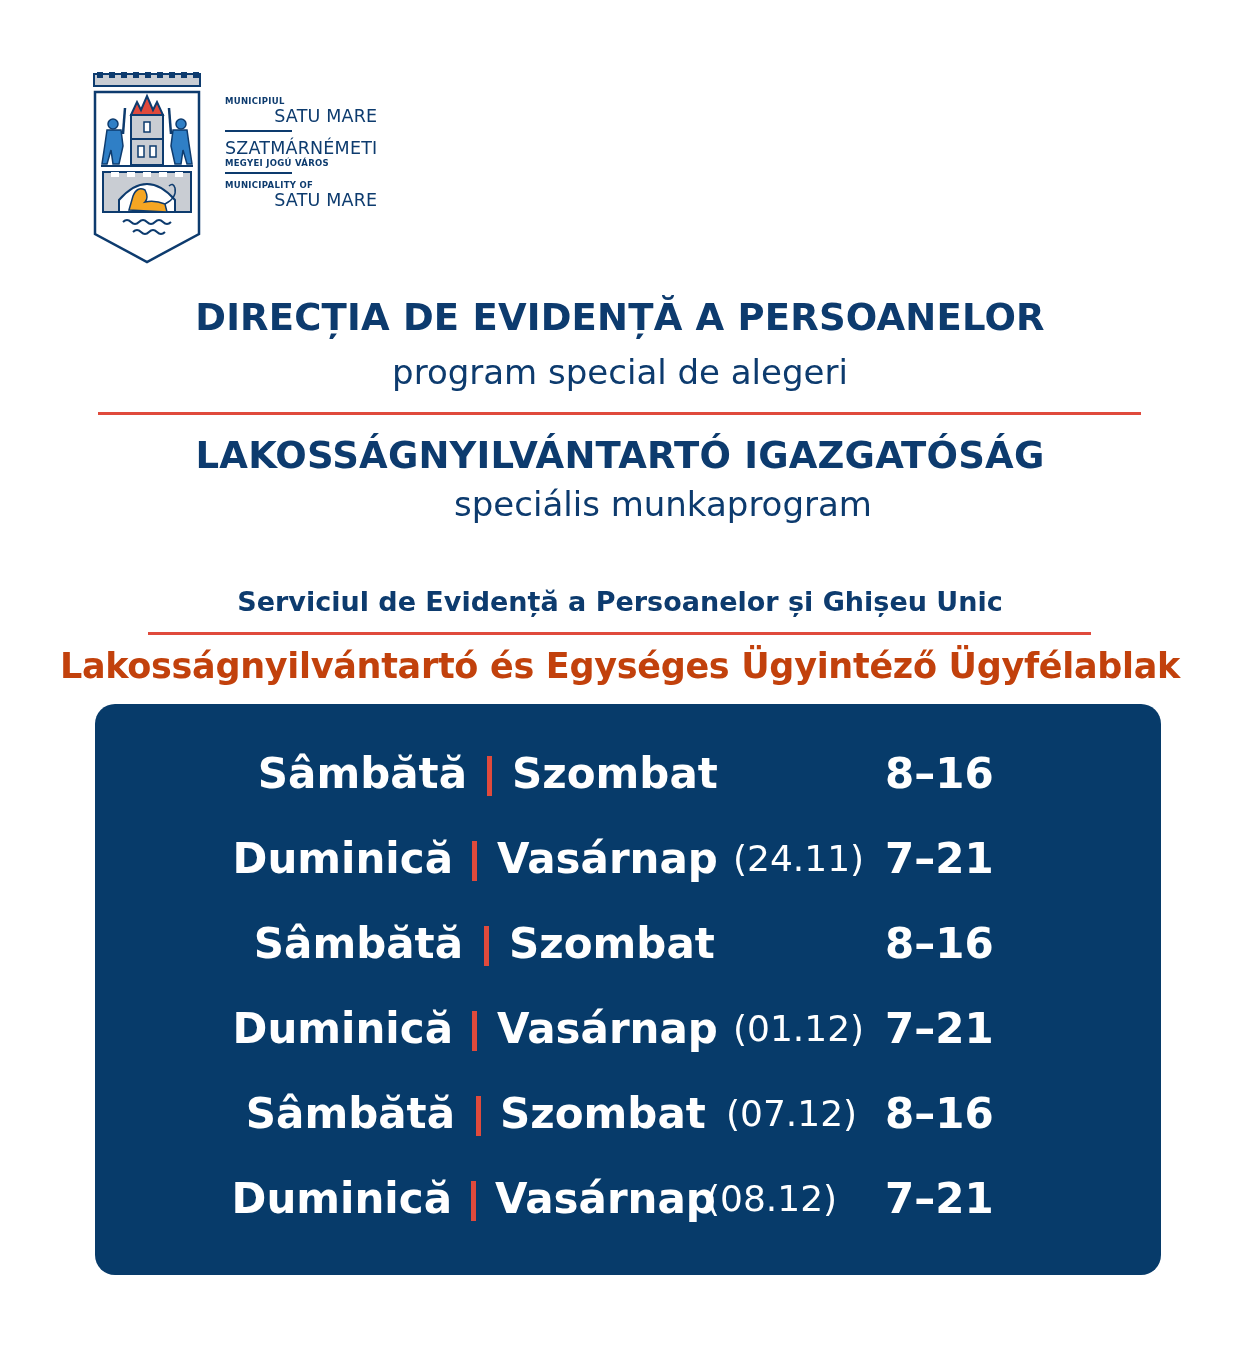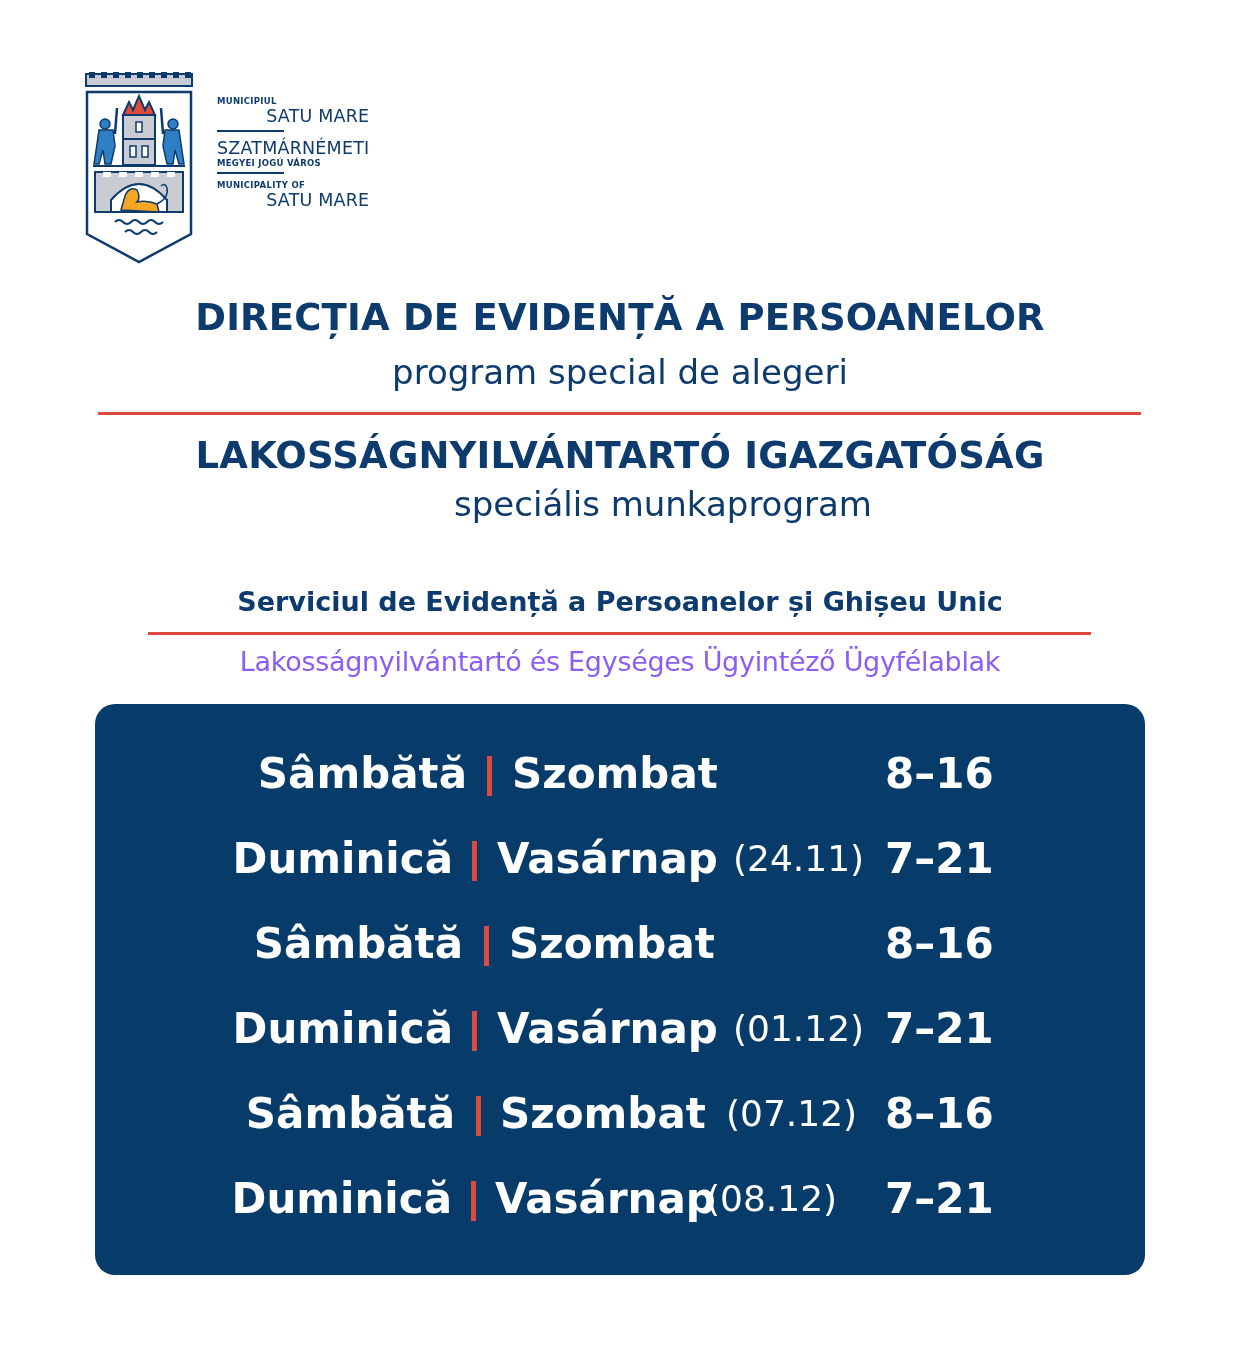--- a/index.html
+++ b/index.html
@@ -1,29 +1,29 @@
 <!DOCTYPE html>
 <html><head>
 <meta charset="utf-8">
 <style>
   html,body{margin:0;padding:0;background:#ffffff;}
   body{width:1240px;height:1358px;position:relative;overflow:hidden;font-family:"DejaVu Sans","Liberation Sans",sans-serif;color:#0d3b6e;}
-  .logo{position:absolute;left:85px;top:72px;width:330px;height:192px;}
+  .logo{position:absolute;left:93px;top:72px;width:330px;height:192px;}
   .crest{position:absolute;left:0;top:0;}
   .logo-text{position:absolute;left:132px;top:24px;}
   .lt-small{font-family:"DejaVu Sans",sans-serif;font-weight:bold;font-size:8.5px;letter-spacing:0.3px;color:#0d3b6e;line-height:10px;}
   .lt-big{font-family:"DejaVu Sans",sans-serif;font-size:17.5px;color:#0d3b6e;line-height:20px;letter-spacing:0.2px;text-align:right;}
   .lt-rule{width:67px;height:2px;background:#0d3b6e;margin:4px 0 6px 0;}
   .center{position:absolute;left:0;width:1240px;text-align:center;}
   .h1{font-weight:bold;font-size:37px;letter-spacing:0.2px;color:#0d3b6e;}
   .h2{font-size:34px;color:#0d3b6e;}
   .rule{position:absolute;height:3px;background:#e04a3c;}
   .sub{font-weight:bold;font-size:27px;color:#0d3b6e;}
-  .sub2{font-weight:normal;font-size:27px;color:#8b5cf6;letter-spacing:-0.3px;}
-  .panel{position:absolute;left:95px;top:704px;width:1050px;height:571px;background:#073b6a;border-radius:20px;}
+  .sub2{font-weight:bold;font-size:35px;color:#c2410c;letter-spacing:-0.3px;}
+  .panel{position:absolute;left:95px;top:704px;width:1050px;height:571px;background:#073b6a;border-radius:20px;padding-left:16px;}
   .row{position:absolute;left:0;width:1050px;height:60px;color:#fff;font-size:42px;line-height:60px;}
   .row .ro{position:absolute;text-align:right;font-weight:bold;}
   .row .bar{position:absolute;top:12px;width:5px;height:40px;background:#e04a3c;}
   .row .hu{position:absolute;font-weight:bold;}
   .row .date{position:absolute;font-weight:normal;font-size:36px;}
   .row .hours{position:absolute;font-weight:bold;}
 </style>
 </head>
 <body>
 

